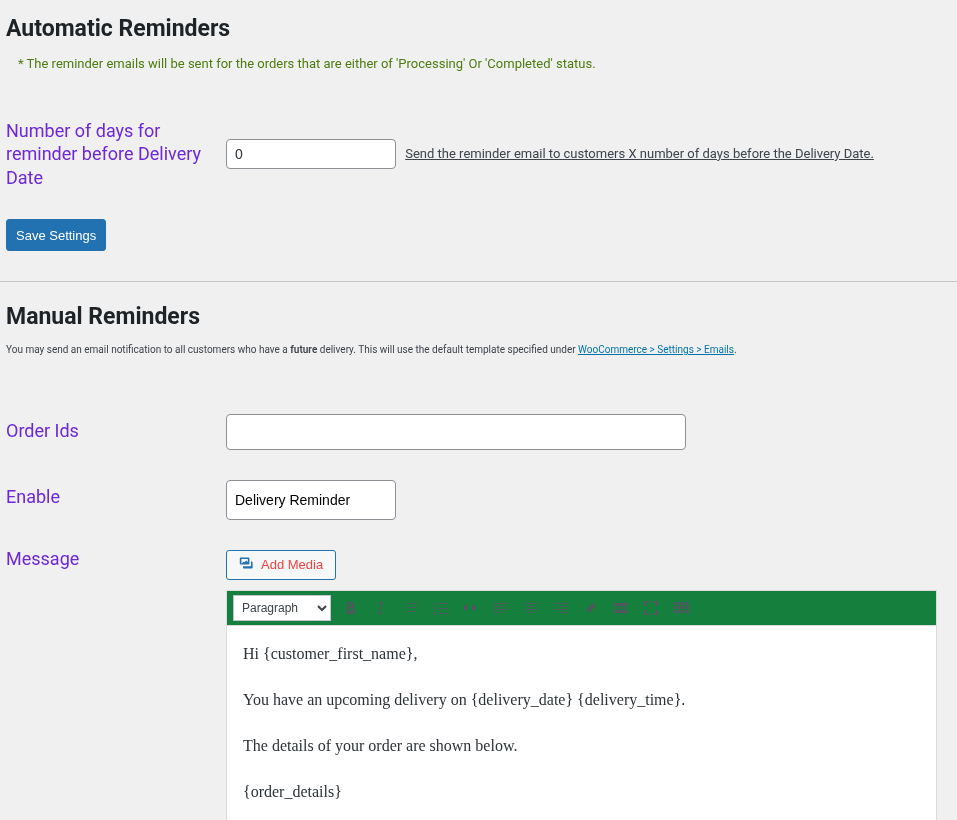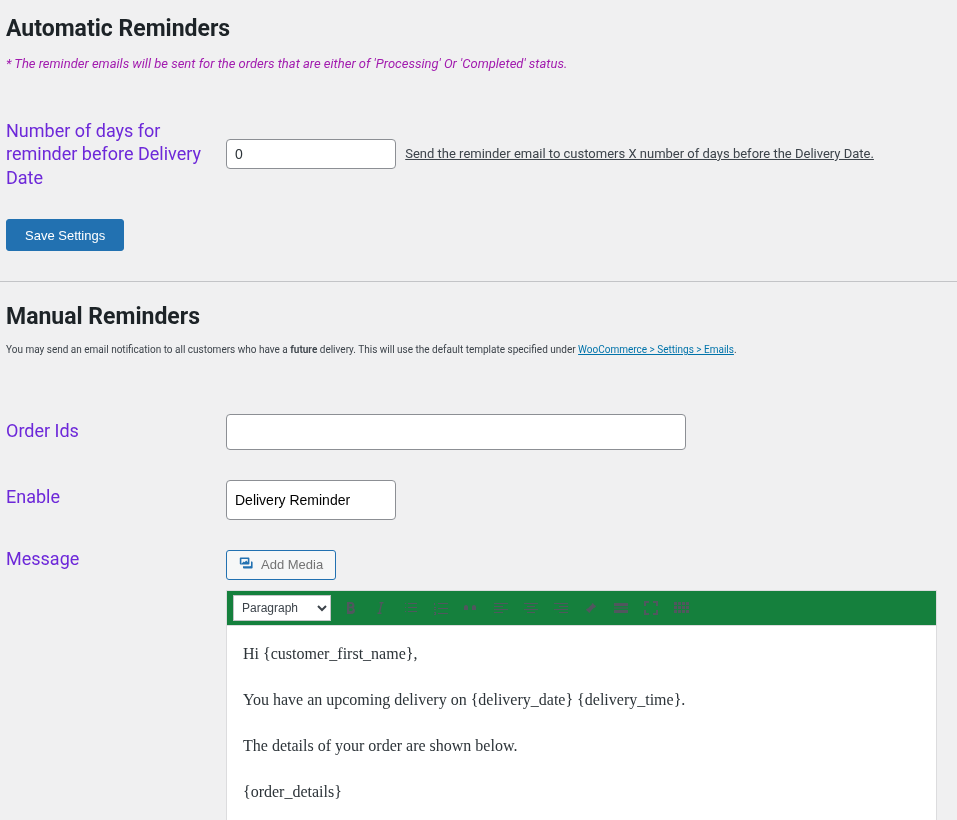--- a/index.html
+++ b/index.html
@@ -12,24 +12,24 @@
       width: 957px;
     }
     h2 {
       font-size: 23px;
       font-weight: 700;
       color: #1d2327;
       margin: 8px 0 12px 0;
       line-height: 1.3;
     }
     .desc-italic {
-      font-style: italic;
-      color: #a21caf;
+      color: #4d7c0f;
       font-size: 13px;
       margin-bottom: 28px;
+      margin-left: 12px;
     }
     .desc-plain {
       color: #3c434a;
       font-size: 10px;
       margin-bottom: 44px;
     }
     .desc-plain strong {
       font-weight: 600;
     }
     .link { color: #0073aa; text-decoration: underline; }
@@ -84,39 +84,39 @@
       width: 16px; height: 16px;
       accent-color: #2271b1;
       vertical-align: middle;
       margin-right: 6px;
     }
     .help-inline { margin-left: 6px; vertical-align: middle; text-decoration: underline; }
     .save-btn {
       background: #2271b1;
       color: #fff;
       border: 1px solid #2271b1;
-      padding: 0 18px;
+      padding: 0 9px;
       height: 32px;
       font-size: 13px;
       border-radius: 3px;
       cursor: pointer;
       margin: 10px 0 30px 0;
     }
     .divider {
       border: none;
       border-top: 1px solid #c3c4c7;
       margin: 0 -10px 20px -6px;
     }
     .add-media {
       display: inline-flex;
       align-items: center;
       gap: 6px;
       border: 1px solid #2271b1;
       background: #f6f7f7;
-      color: #737373;
+      color: #ef4444;
       padding: 0 12px;
       height: 30px;
       font-size: 13px;
       border-radius: 3px;
       cursor: pointer;
       margin-bottom: 10px;
     }
     .editor-wrap {
       border: 1px solid #dcdcde;
       background: #fff;

